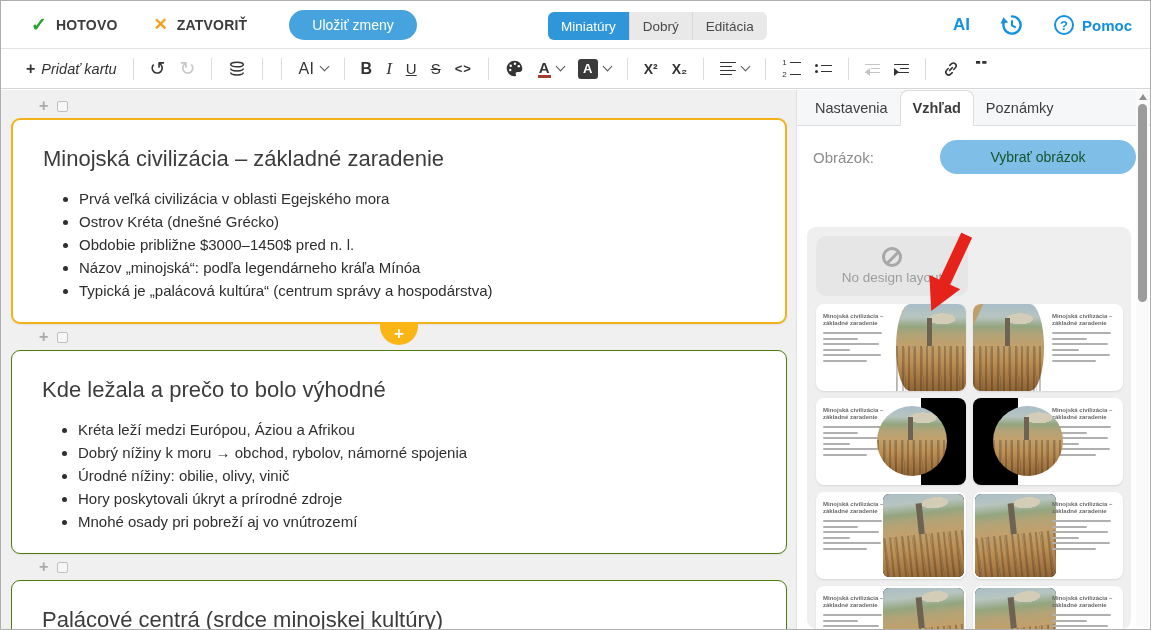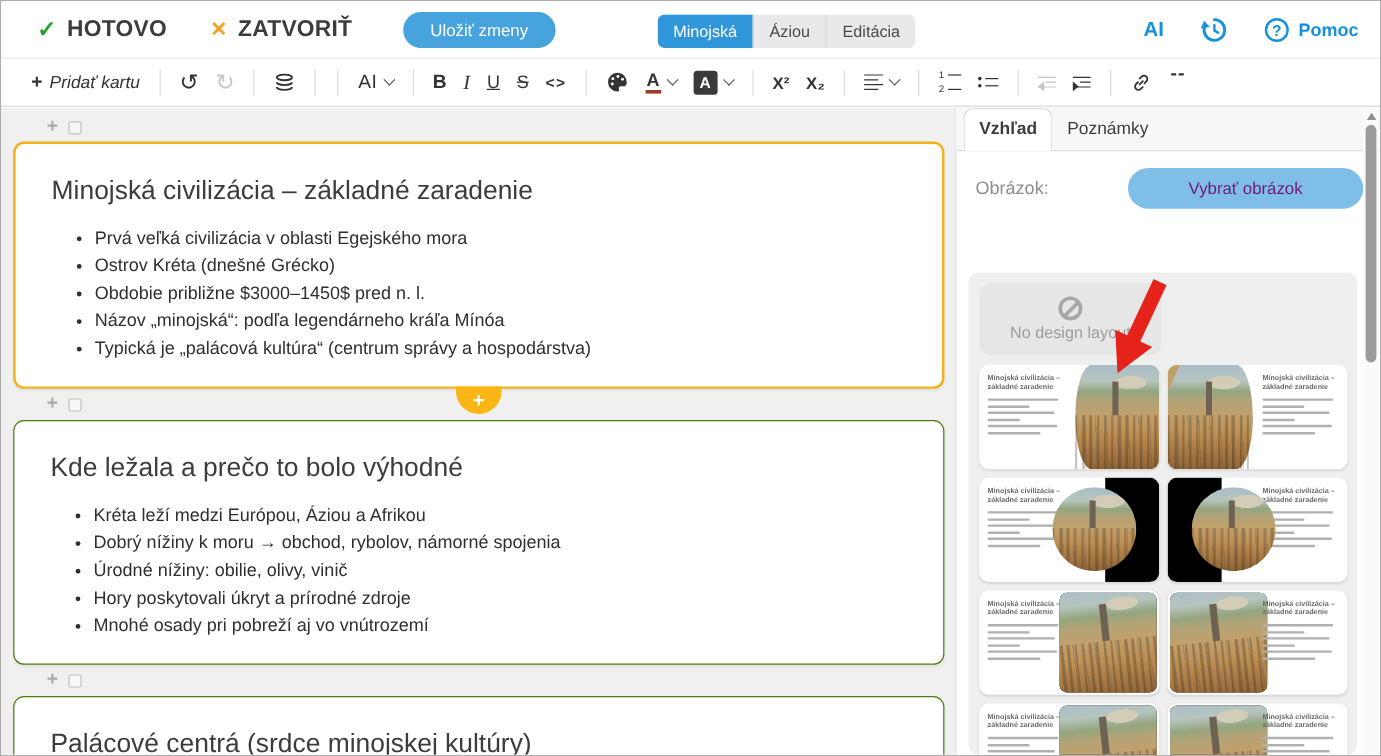--- a/index.html
+++ b/index.html
@@ -5,21 +5,21 @@
   * { margin:0; padding:0; box-sizing:border-box; }
   html,body { background:#d7d7d7; }
   body { font-family:"Liberation Sans", sans-serif; }
   .app { position:relative; width:1151px; height:630px; background:#fff; border:1px solid #aeaeae; overflow:hidden; }
 
   
   .topbar { position:absolute; top:0; left:0; right:0; height:48px; background:#fff; border-bottom:1px solid #e4e4e4; display:flex; align-items:center; }
   .tb-item { display:flex; align-items:center; gap:9px; cursor:pointer; }
   .done { margin-left:30px; }
   .closeb { margin-left:36px; }
-  .tb-label { font-size:19px; font-weight:700; color:#3c3c3c; letter-spacing:.2px; }
+  .tb-label { font-size:14px; font-weight:700; color:#3c3c3c; letter-spacing:.2px; }
   .check { color:#23a12c; font-size:19px; font-weight:700; }
   .xmark { color:#f5a11d; font-size:17px; font-weight:700; }
   .save-btn { margin-left:42px; height:30px; padding:0 23px; background:#47a3dd; color:#fff; font-size:14px; border:none; border-radius:16px; cursor:pointer; font-family:inherit; }
   .segmented { position:absolute; left:547px; top:11px; display:flex; height:28px; border-radius:6px; overflow:hidden; font-size:13.5px; }
   .seg { display:flex; align-items:center; padding:0 13px; background:#e9e9ea; color:#4a4a4a; border-right:1px solid #d9d9d9; cursor:pointer; }
   .seg:last-child { border-right:none; }
   .seg.active { background:#2e96d9; color:#fff; }
   .top-right { position:absolute; right:18px; top:0; height:48px; display:flex; align-items:center; gap:30px; }
   .ai-link { color:#1591e2; font-size:17px; font-weight:700; cursor:pointer; }
   .hist { width:24px; height:24px; cursor:pointer; }
@@ -73,21 +73,21 @@
   .add-tab { position:absolute; left:50%; bottom:-23px; transform:translateX(-50%); width:38px; height:23px; background:#fbb515; border-radius:0 0 19px 19px; color:#fff; font-size:17px; font-weight:700; display:flex; align-items:center; justify-content:center; line-height:18px; cursor:pointer; z-index:3; }
 
   
   .panel { position:absolute; top:89px; left:795px; width:356px; bottom:0; background:#fff; border-left:1px solid #e0e0e0; }
   .ptabs { position:relative; height:36px; background:#f6f7f9; border-bottom:1px solid #dcdcdc; display:flex; align-items:flex-end; padding-left:6px; font-size:14.5px; color:#3d3d3d; }
   .ptab { padding:9px 12px; cursor:pointer; }
   .ptab.active { background:#fff; border:1px solid #dcdcdc; border-bottom:1px solid #fff; border-radius:8px 8px 0 0; font-weight:700; margin-bottom:-1px; }
   .prow { display:flex; align-items:center; padding:0 16px; }
   .img-row { margin-top:14px; height:34px; justify-content:space-between; }
   .plabel { font-size:15px; color:#8d8d8d;text-align:center; }
-  .choose-btn { width:196px; height:34px; background:#7fbfe7; color:#701a75; border:none; border-radius:17px; font-size:14px; cursor:pointer; font-family:inherit; }
+  .choose-btn { width:196px; height:34px; background:#7fbfe7; color:#14532d; border:none; border-radius:17px; font-size:14px; cursor:pointer; font-family:inherit; }
   .design-row { margin-top:20px; justify-content:space-between; }
   .dlabel { font-size:15px; font-weight:700; color:#474747; }
   .collapse { width:14px; height:14px; border:1.4px solid #7a7a7a; border-radius:2px; position:relative; cursor:pointer; }
   .collapse::after { content:""; position:absolute; left:2px; right:2px; top:50%; height:1.4px; margin-top:-.7px; background:#7a7a7a; }
   .design-wrap { position:absolute; left:10px; top:137px; width:324px; bottom:0; background:#efefef; border-radius:9px; padding:9px; overflow:hidden; }
   .no-layout { width:152px; height:60px; background:#e6e6e6; border-radius:10px; display:flex; flex-direction:column; align-items:center; justify-content:center; gap:3px; margin-bottom:8px; cursor:pointer; }
   .slash-ic { width:20px; height:20px; border:3px solid #a7a7a7; border-radius:50%; position:relative; }
   .slash-ic::after { content:""; position:absolute; left:-1px; top:6px; width:18px; height:3px; background:#a7a7a7; transform:rotate(-45deg); }
   .nl-text { font-size:13.5px; color:#9d9d9d; }
   .tgrid { display:grid; grid-template-columns:150px 150px; grid-gap:7px; }
@@ -138,22 +138,22 @@
       <span class="check">✓</span>
       <span class="tb-label">HOTOVO</span>
     </div>
     <div class="tb-item closeb">
       <span class="xmark">✕</span>
       <span class="tb-label">ZATVORIŤ</span>
     </div>
     <button class="save-btn">Uložiť zmeny</button>
 
     <div class="segmented">
-      <div class="seg active">Minojská</div>
-      <div class="seg">Áziou</div>
+      <div class="seg active">Miniatúry</div>
+      <div class="seg">Dobrý</div>
       <div class="seg">Editácia</div>
     </div>
 
     <div class="top-right">
       <span class="ai-link">AI</span>
       <span class="hist">
         <svg viewBox="0 0 24 24" width="24" height="24">
           <path d="M12 3.4a8.6 8.6 0 1 1-8.2 6" fill="none" stroke="#1591e2" stroke-width="2.4" stroke-linecap="round"></path>
           <polygon points="0.6,10.8 8.2,9.6 3.4,4.2" fill="#1591e2"></polygon>
           <path d="M12 8v4.4l3 1.8" fill="none" stroke="#1591e2" stroke-width="2" stroke-linecap="round"></path>
@@ -327,20 +327,21 @@
       </div>
     </div>
 
     <div class="card card3">
       <h2>Palácové centrá (srdce minojskej kultúry)</h2>
     </div>
   </div>
 
   <div class="panel">
     <div class="ptabs">
+      <div class="ptab">Nastavenia</div>
       <div class="ptab active">Vzhľad</div>
       <div class="ptab">Poznámky</div>
     </div>
 
     <div class="prow img-row">
       <span class="plabel">Obrázok:</span>
       <button class="choose-btn">Vybrať obrázok</button>
     </div>
 
 

